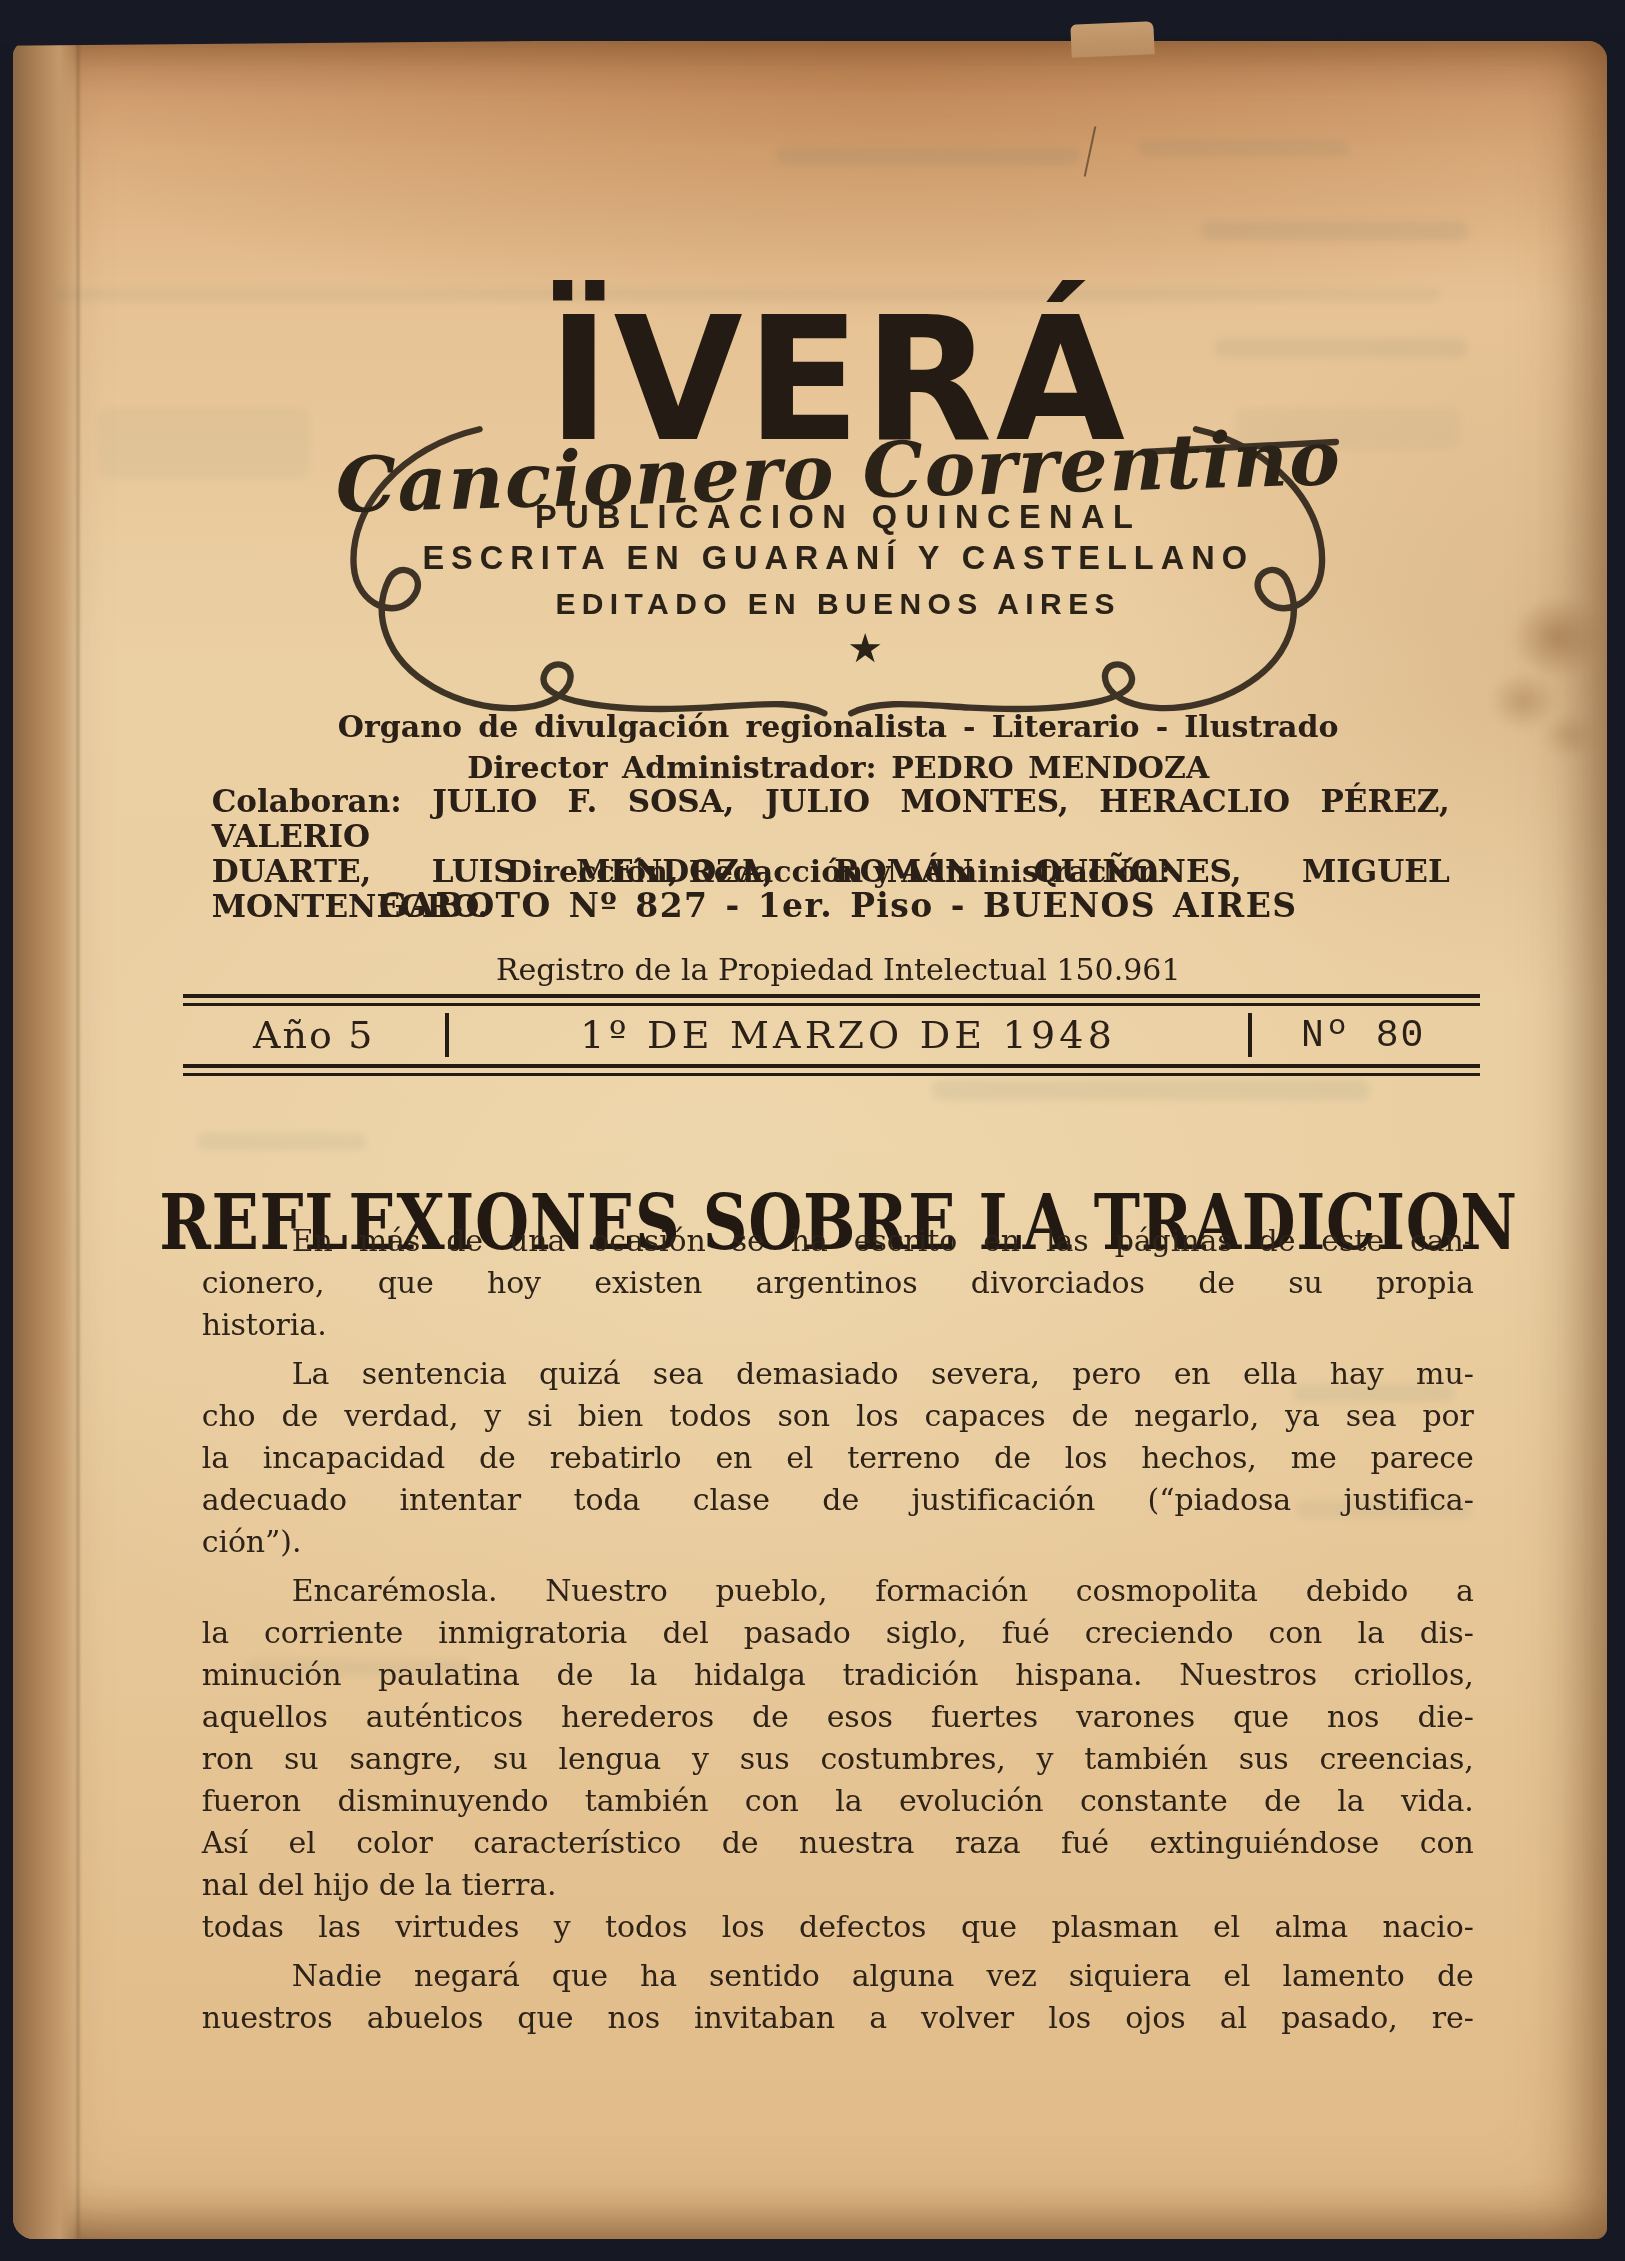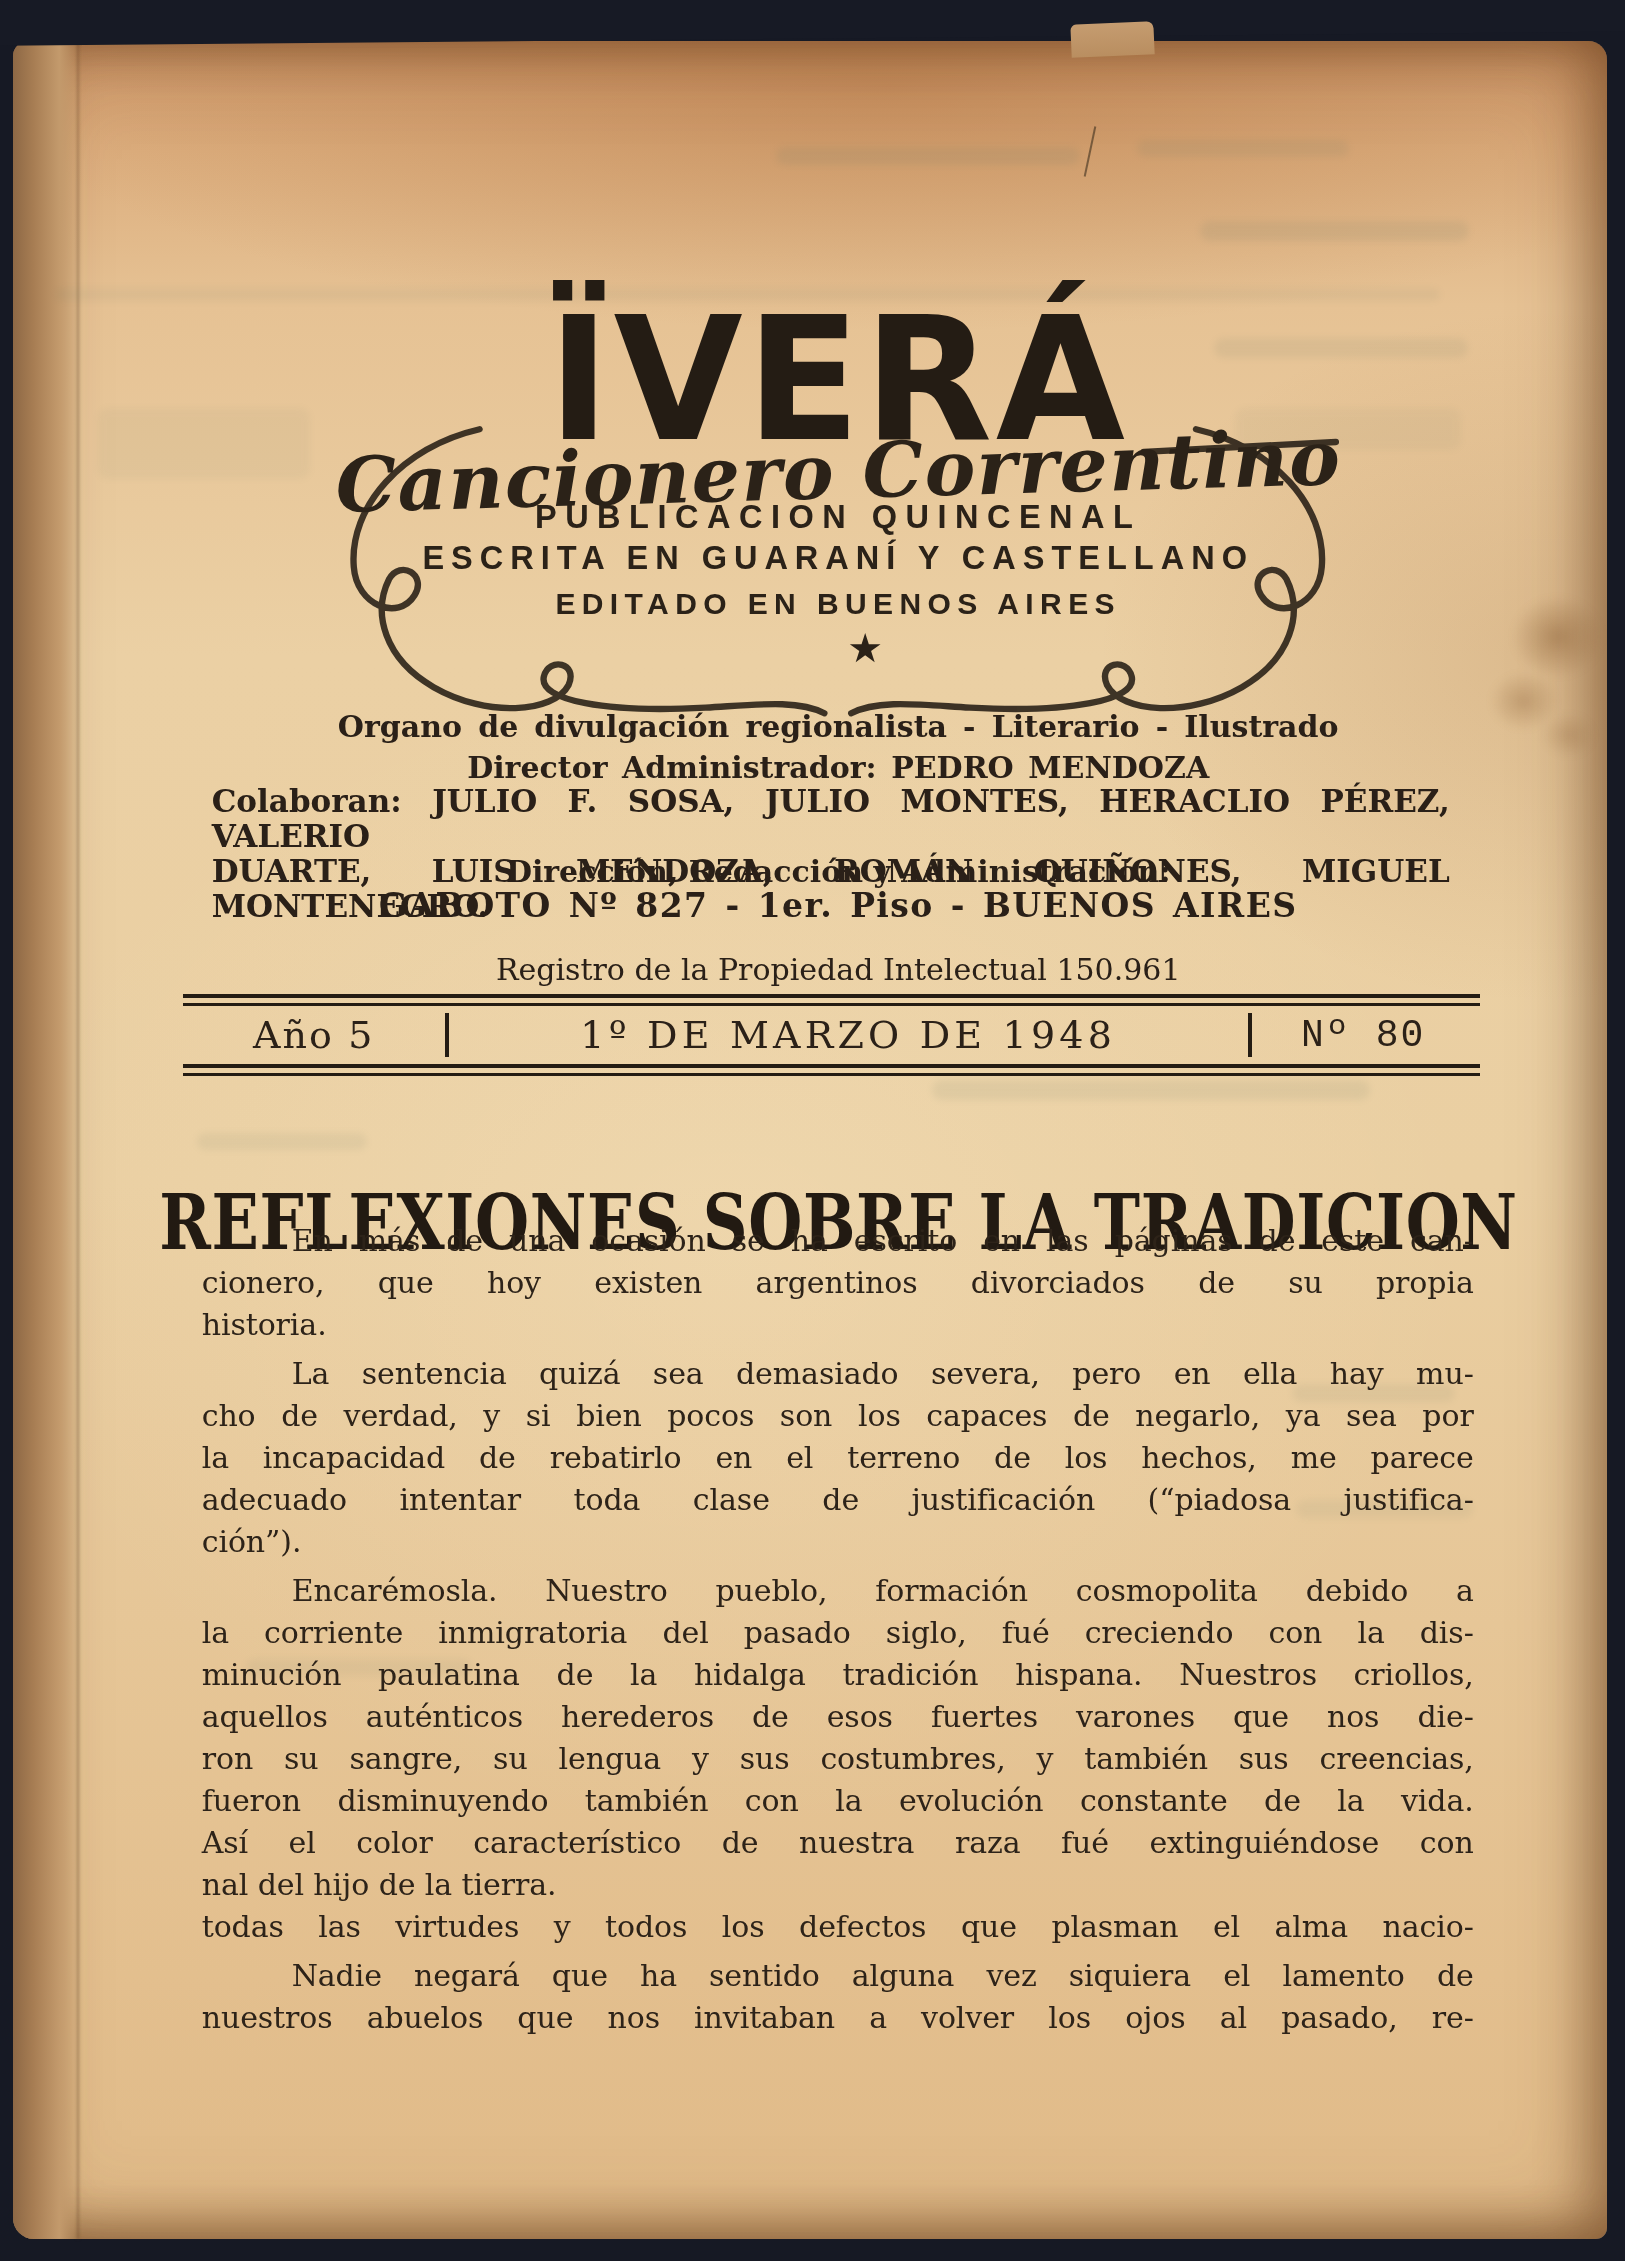--- a/index.html
+++ b/index.html
@@ -153,21 +153,21 @@
     <h2 class="abs ctr headline">REFLEXIONES SOBRE LA TRADICION</h2>
 
     <article class="abs bodycol">
       <div class="para">
           <div class="bline first">En más de una ocasión se ha escrito en las páginas de este can-</div>
           <div class="bline">cionero, que hoy existen argentinos divorciados de su propia</div>
           <div class="bline plast">historia.</div>
         </div>
       <div class="para">
           <div class="bline first">La sentencia quizá sea demasiado severa, pero en ella hay mu-</div>
-          <div class="bline">cho de verdad, y si bien pocos son los capaces de negarlo, ya sea por</div>
+          <div class="bline">cho de verdad, y si bien todos son los capaces de negarlo, ya sea por</div>
           <div class="bline">la incapacidad de rebatirlo en el terreno de los hechos, me parece</div>
           <div class="bline">adecuado intentar toda clase de justificación (“piadosa justifica-</div>
           <div class="bline plast">ción”).</div>
         </div>
       <div class="para">
           <div class="bline first">Encarémosla. Nuestro pueblo, formación cosmopolita debido a</div>
           <div class="bline">la corriente inmigratoria del pasado siglo, fué creciendo con la dis-</div>
           <div class="bline">minución paulatina de la hidalga tradición hispana. Nuestros criollos,</div>
           <div class="bline">aquellos auténticos herederos de esos fuertes varones que nos die-</div>
           <div class="bline">ron su sangre, su lengua y sus costumbres, y también sus creencias,</div>

